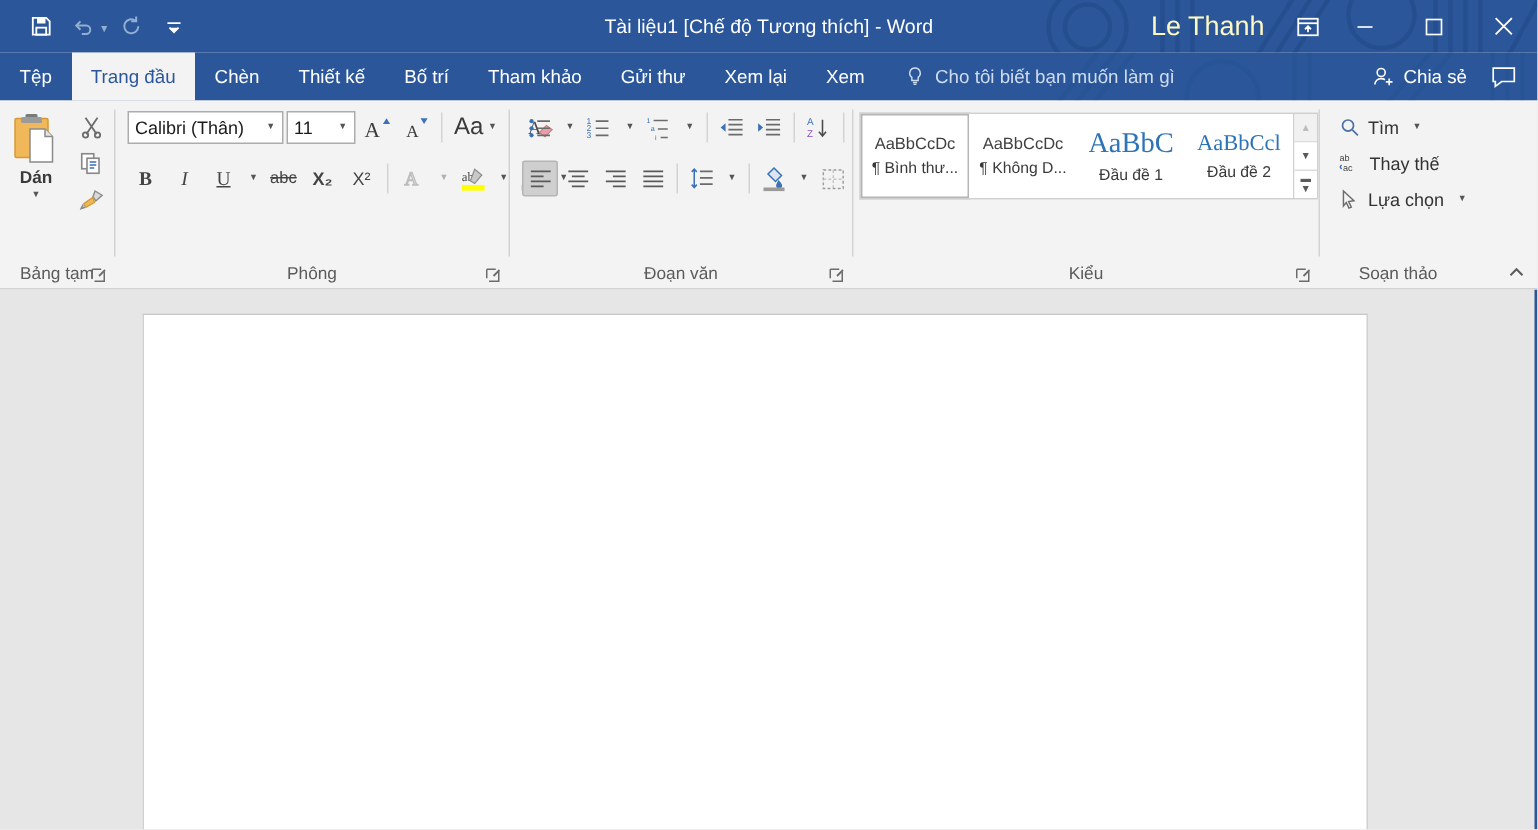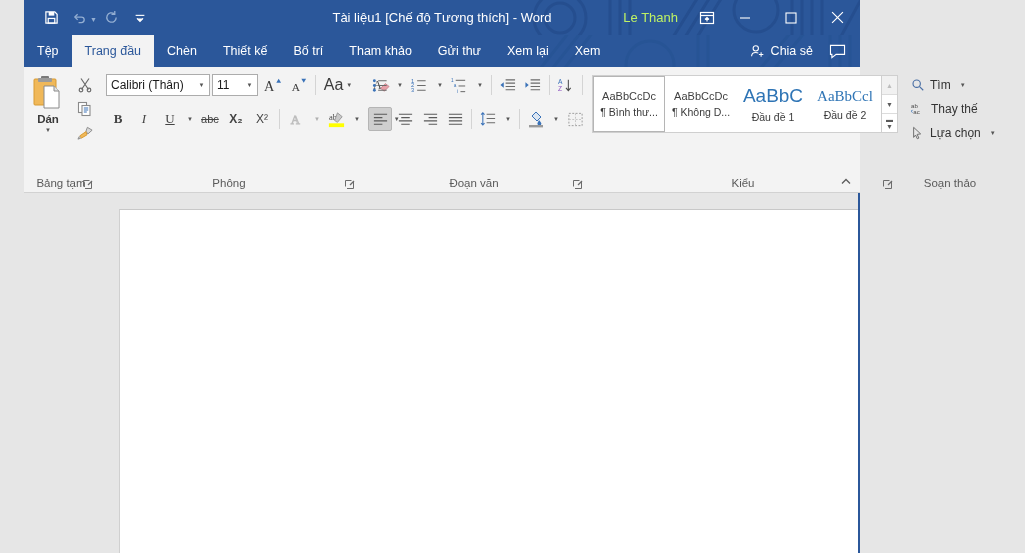--- a/index.html
+++ b/index.html
@@ -2,21 +2,21 @@
 <html><head>
 <meta charset="utf-8">
 <style>
   * { box-sizing: border-box; margin: 0; padding: 0; }
   html, body {
     width: 1025px; height: 553px;
     font-family: "Liberation Sans", sans-serif;
     overflow: hidden;
     background: #e6e6e6;
   }
-  .app { position: relative; width: 860px; height: 553px; display: flex; flex-direction: column; padding-left: 24px; }
+  .app { position: relative; width: 1025px; height: 553px; display: flex; flex-direction: column; }
 
   
   .titlebar {
     height: 35px; background: #2b579a; position: relative; flex: 0 0 35px;
     display: flex; align-items: center;
   }
   .titlebar .deco {
     position: absolute; right: 0; top: 0; width: 340px; height: 35px;
     overflow: hidden; pointer-events: none; opacity: .55;
   }
@@ -30,21 +30,21 @@
   .qat-caret { font-size: 7px; color: #93aed2; margin-left: -4px; margin-top: 4px; }
 
   .title-text {
     position: absolute; left: 0; right: 0; text-align: center;
     color: #ffffff; font-size: 13px; line-height: 35px; z-index: 2;
     pointer-events: none;
   }
   .title-right {
     margin-left: auto; display: flex; align-items: center; z-index: 2; height: 35px;
   }
-  .account-name { color: #bef264; font-size: 13px; padding-right: 14px; }
+  .account-name { color: #fef9c3; font-size: 18px; padding-right: 14px; }
   .acct-icon { width: 30px; height: 35px; display: flex; align-items: center; justify-content: center; color:#fff; }
   .win-btn {
     width: 46px; height: 35px; display: flex; align-items: center; justify-content: center;
     color: #ffffff;
   }
 
   
   .tabbar {
     height: 32px; background: #2b579a; flex: 0 0 32px;
     display: flex; align-items: stretch; position: relative;
@@ -133,21 +133,21 @@
   .style-gallery {
     display: flex; margin-left: 4px; margin-top: 2px; border: 1px solid #cfcfcf; background: #fff;
     height: 58px;
   }
   .style-item {
     width: 72px; height: 56px; display: flex; flex-direction: column; align-items: center;
     justify-content: center; border: 1px solid transparent; background: #fff;
   }
   .style-item.selected { border-color: #b5b5b5; background: #fff; outline: 1px solid #cfcfcf; }
   .style-preview { font-size: 11px; color: #404040; white-space: nowrap; overflow: hidden; }
-  .style-preview.h1 { font-size: 19px; color: #2e74b5; font-family: Liberation Sans, sans-serif; }
+  .style-preview.h1 { font-size: 19px; color: #2e74b5; font-family: Liberation Serif, serif; }
   .style-preview.h2 { font-size: 15px; color: #2e74b5; font-family: "Liberation Serif", serif; }
   .style-name { font-size: 10.5px; color: #3a3a3a; margin-top: 4px; white-space: nowrap; }
   .style-scroll { width: 16px; display: flex; flex-direction: column; border-left: 1px solid #cfcfcf; }
   .ss-btn { flex: 1; display: flex; align-items: center; justify-content: center; font-size: 7px;
             color: #5b5b5b; border-bottom: 1px solid #dcdcdc; background: #fff; }
   .ss-btn.dim { color: #bdbdbd; background: #f1f1f1; }
   .ss-btn:last-child { border-bottom: none; }
 
   
   .g-edit { width: 104px; }
@@ -263,20 +263,29 @@
     <div class="tab">Tệp</div>
     <div class="tab active">Trang đầu</div>
     <div class="tab">Chèn</div>
     <div class="tab">Thiết kế</div>
     <div class="tab">Bố trí</div>
     <div class="tab">Tham khảo</div>
     <div class="tab">Gửi thư</div>
     <div class="tab">Xem lại</div>
     <div class="tab">Xem</div>
 
+    <div class="tell-me">
+      <span style="display:flex">
+        <svg width="14" height="14" viewBox="0 0 16 16" fill="none" stroke="#cfdcee" stroke-width="1.1">
+          <path d="M8 1.5a4 4 0 0 0-2.4 7.2V11h4.8V8.7A4 4 0 0 0 8 1.5z"></path>
+          <path d="M6.4 12.5h3.2M6.9 14h2.2"></path>
+        </svg>
+      </span>
+      <span>Cho tôi biết bạn muốn làm gì</span>
+    </div>
 
     <div class="share-box">
       <div class="share-btn">
         <span style="display:flex">
           <svg width="16" height="16" viewBox="0 0 18 16" fill="none" stroke="#fff" stroke-width="1.2">
             <circle cx="6.5" cy="5" r="3"></circle>
               <path d="M1.8 14c0-2.6 2.1-4.4 4.7-4.4 1.1 0 2.1.3 2.9.8"></path>
             <path d="M12.5 9.5v5M10 12h5"></path>
           </svg>
         </span>

